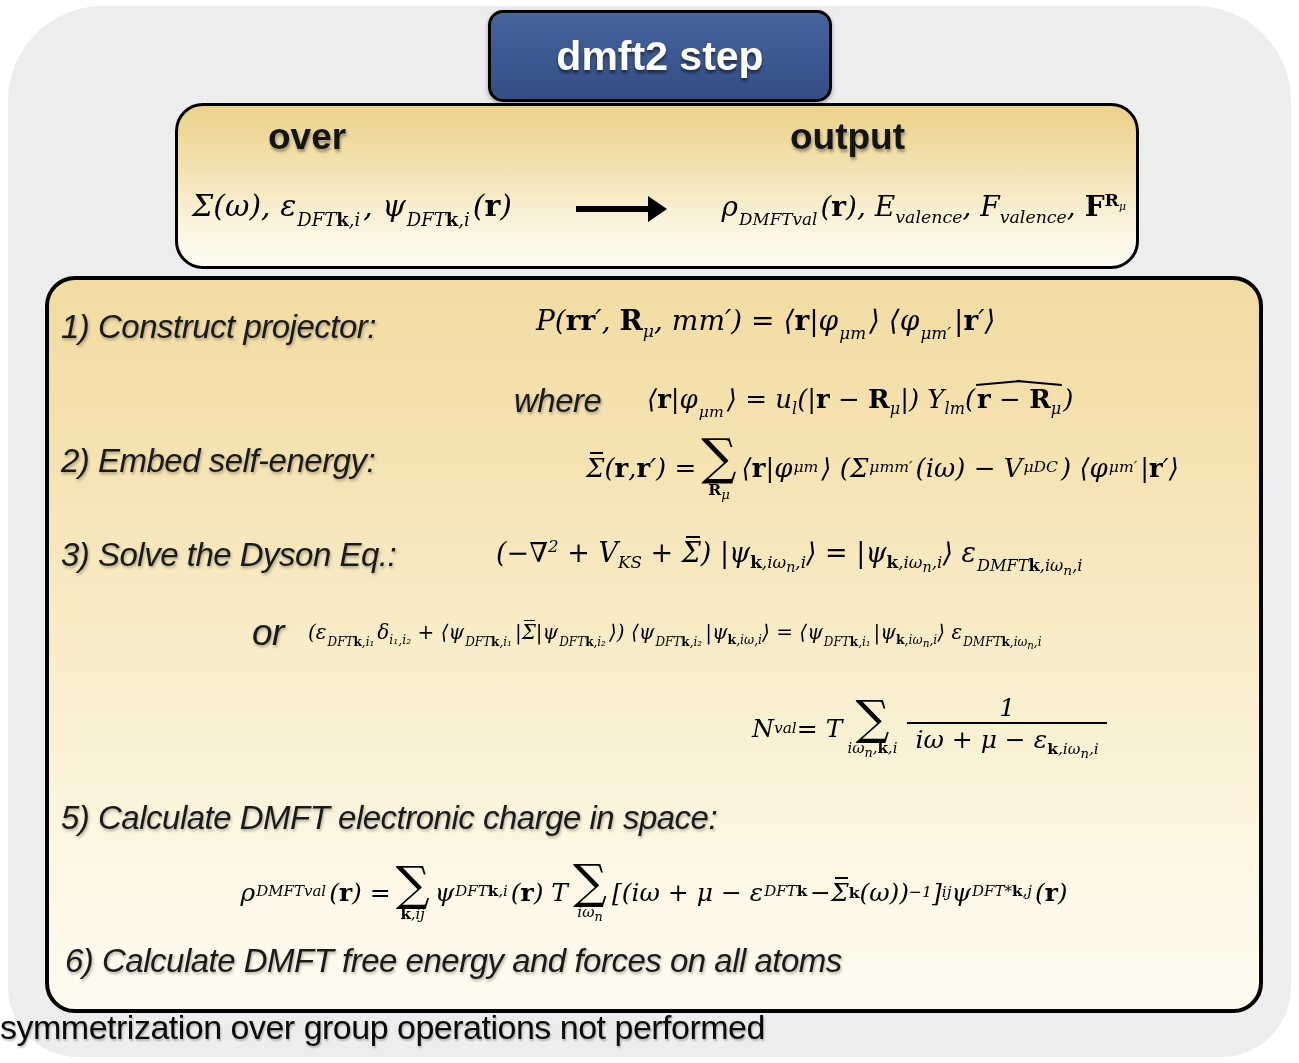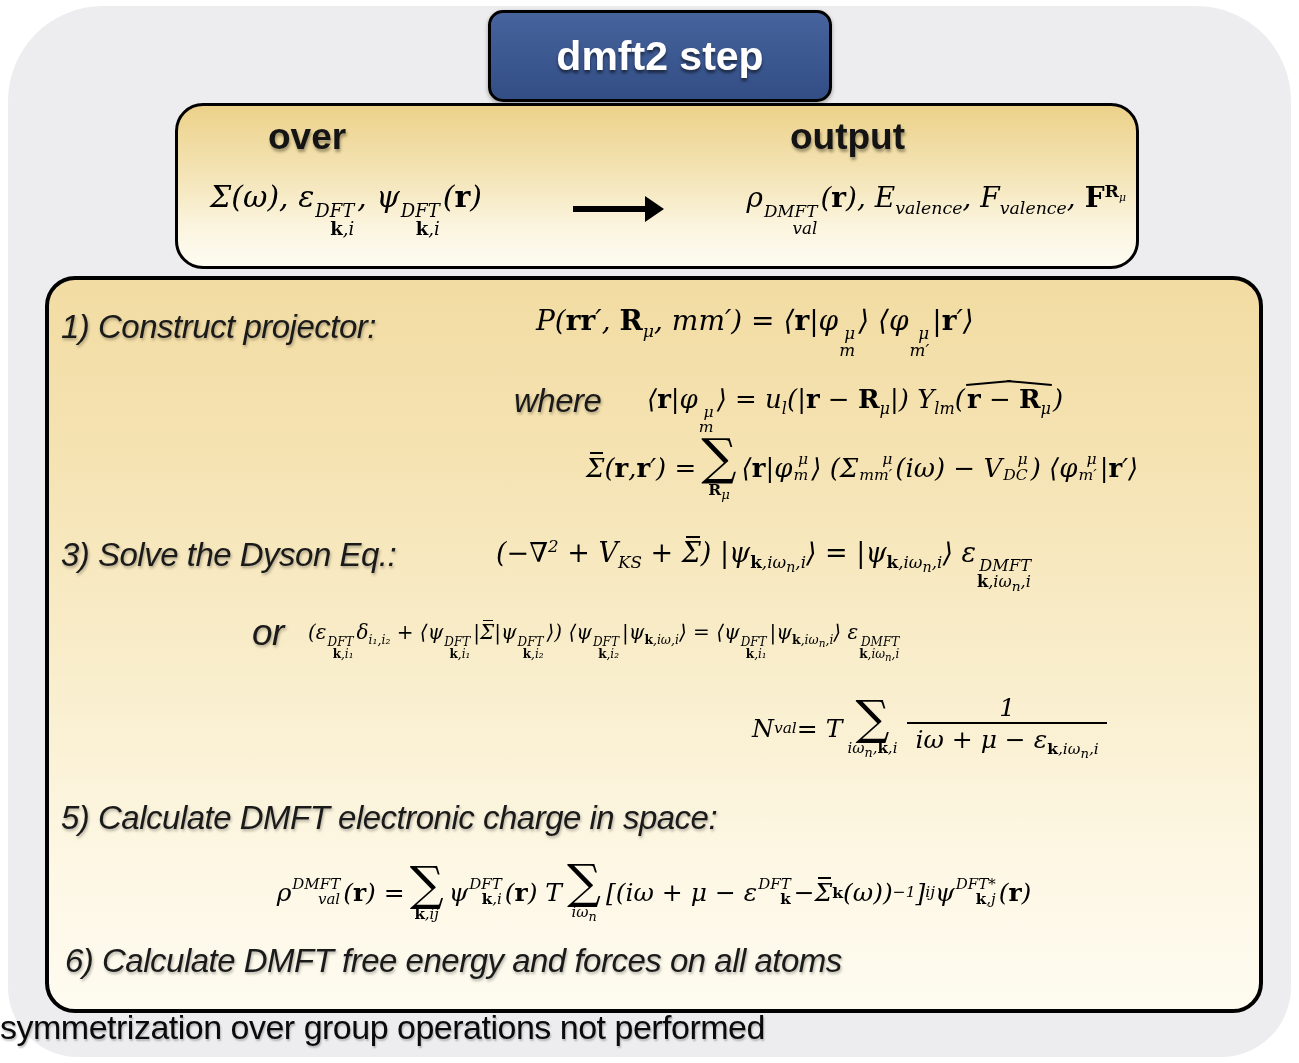--- a/index.html
+++ b/index.html
@@ -59,21 +59,21 @@
     font-size:34px;color:#0a0a0a;letter-spacing:-0.5px;text-shadow:1px 2px 2px rgba(0,0,0,.25);
   }
   
   .math{
     position:absolute;font-family:"DejaVu Serif","DejaVu Sans",serif;font-style:italic;
     color:#000;white-space:nowrap;
   }
   .math b{font-style:normal;font-weight:700;}
   .math sub,.math sup{font-size:.62em;}
   .math sub sub,.math sub sup{font-size:.85em;}
-  .ss{display:inline-flex;flex-direction:column;align-items:flex-end;font-size:.6em;line-height:1.02;vertical-align:-0.55em;margin:0 3px 0 1px;}
+  .ss{display:inline-flex;align-items:flex-start;font-size:.6em;line-height:1.02;vertical-align:-0.55em;margin:0 3px 0 1px;}
   .ss>span{display:block;}
   .ss sub{font-size:.85em;}
   .sum{display:inline-flex;flex-direction:column;align-items:center;vertical-align:middle;line-height:1;margin:0 5px;}
   .sum .sg{font-size:1.9em;line-height:.92;font-style:normal;}
   .sum .lim{font-size:.6em;margin-top:2px;}
   .sum .lim sub{font-size:.85em;}
   .frac{display:inline-flex;flex-direction:column;align-items:center;vertical-align:middle;margin:0 5px;line-height:1.12;}
   .frac .num{padding:0 6px;}
   .frac .den{border-top:2px solid #000;padding:2px 8px 0;}
   .bar{position:relative;display:inline-block;}
@@ -90,21 +90,21 @@
 <div class="panel"></div>
 
 <div class="title-box">
   <span class="t">dmft2 step</span>
 </div>
 
 <div class="io-box">
   <div class="io-head in">over</div>
   <div class="io-head out">output</div>
   <div class="io-row">
-    <span class="math" style="position:static;font-size:30px;margin-left:18px;">Σ(ω), ε<span class="ss">
+    <span class="math" style="position:static;font-size:30px;">Σ(ω), ε<span class="ss">
           <span>DFT</span>
           <span><b>k</b>,i</span>
         </span>, ψ<span class="ss">
           <span>DFT</span>
           <span><b>k</b>,i</span>
         </span>(<b>r</b>)</span>
     <span class="arrow"></span>
     <span class="math" style="position:static;font-size:28px;">ρ<span class="ss">
           <span>DMFT</span>
           <span>val</span>
@@ -121,20 +121,21 @@
       </span>⟩ ⟨φ<span class="ss">
         <span>μ</span>
         <span>m′</span>
       </span>|<b>r</b>′⟩</div>
   <div class="slabel" style="left:465px;top:102px;">where</div>
   <div class="math" style="left:598px;top:92px;font-size:26px;margin-top:12px;">⟨<b>r</b>|φ<span class="ss">
         <span>μ</span>
         <span>m</span>
       </span>⟩ = u<sub>l</sub>(|<b>r</b> − <b>R</b><sub>μ</sub>|) Y<sub>lm</sub>(<span class="hat"><b>r</b> − <b>R</b><sub>μ</sub></span>)</div>
 
+  <div class="slabel" style="left:12px;top:162px;">2) Embed self-energy:</div>
   <div class="math vcenter" style="left:537px;top:142px;height:92px;font-size:26px;"><span class="bar">Σ</span>(<b>r</b>, <b>r</b>′) = <span class="sum">
         <span class="sg">∑</span>
         <span class="lim"><b>R</b><sub>μ</sub></span>
       </span> ⟨<b>r</b>|φ<span class="ss">
         <span>μ</span>
         <span>m</span>
       </span>⟩ (Σ<span class="ss">
         <span>μ</span>
         <span>mm′</span>
       </span>(iω) − V<span class="ss">

